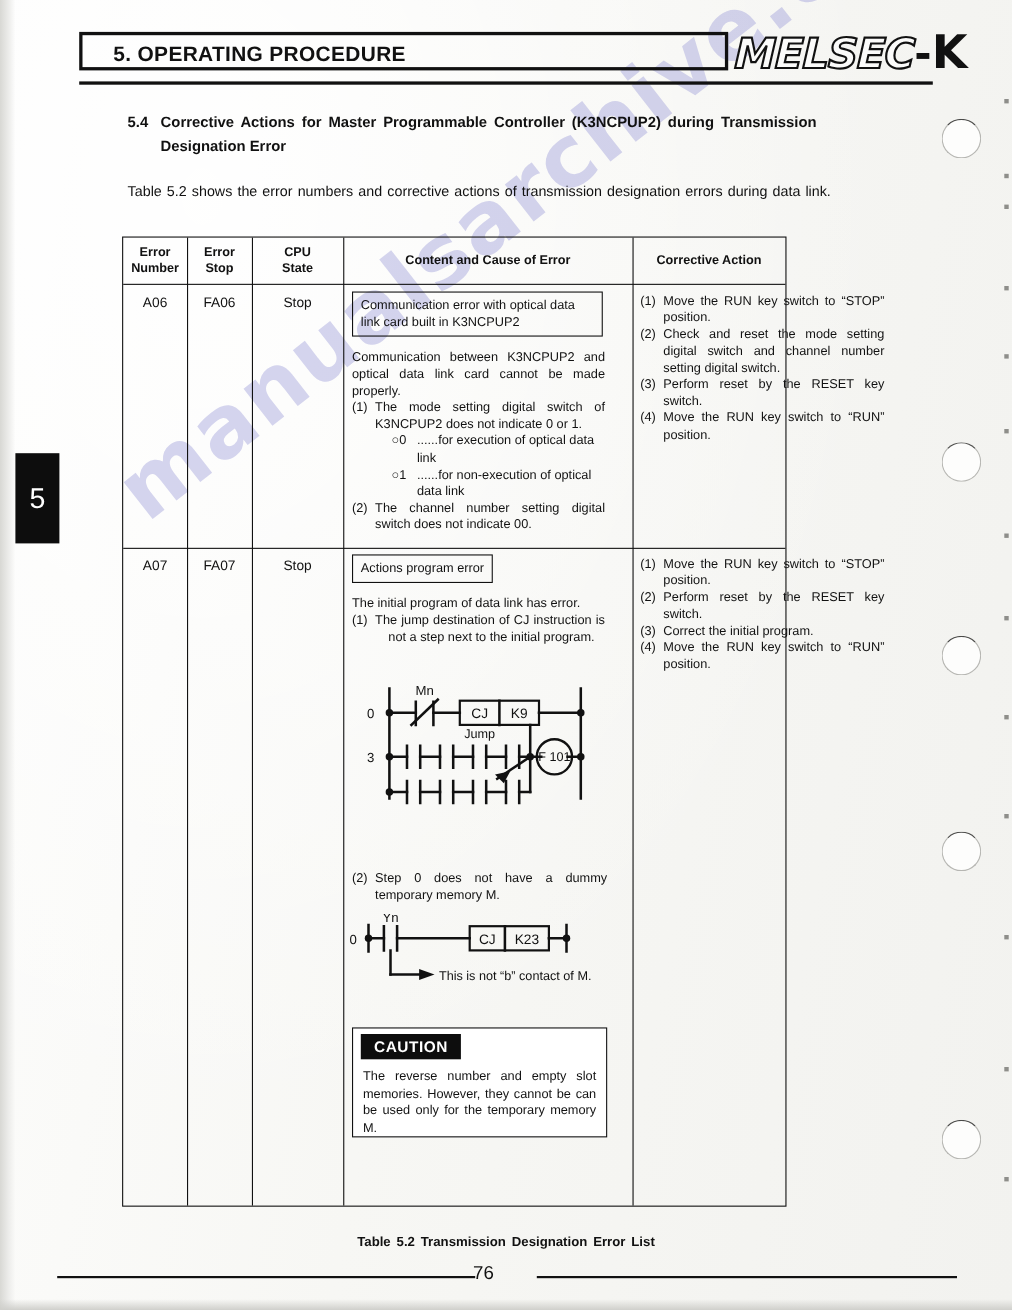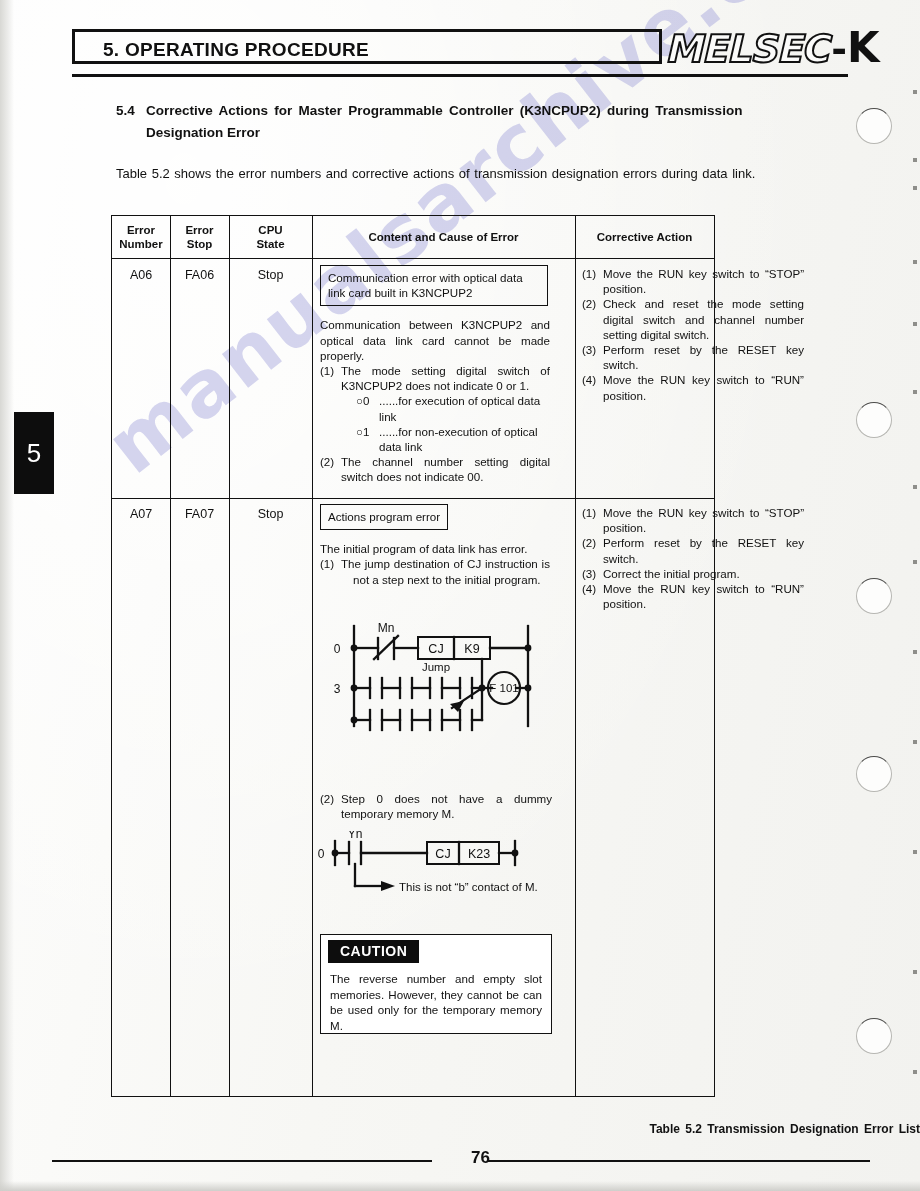--- a/index.html
+++ b/index.html
@@ -270,21 +270,21 @@
     padding: 8px 9px 8px 9px;
     text-align: justify;
     text-align-last: left;
   }
 
   
   .caption {
     position: absolute;
     left: 0; right: 0;
     top: 1122px;
-    text-align: right;
+    text-align: center;
     font-size: 12px;
     font-weight: 700;
     word-spacing: 2px;
   }
   .footer-rule-l {
     position: absolute;
     left: 52px;
     top: 1160px;
     width: 380px;
     height: 2.4px;
@@ -296,23 +296,23 @@
     top: 1160px;
     width: 382px;
     height: 2.4px;
     background: #111;
   }
   .page-num {
     position: absolute;
     left: 430px;
     top: 1148px;
     width: 60px;
-    text-align: right;
+    text-align: left;
     font-size: 17px;
-    font-weight: 700;
+    font-weight: 400;
   }
 
   
   .hole {
     position: absolute;
     border: 1.4px solid #b6b6b2;
     border-top-color: #4a4a48;
     border-radius: 50%;
     background: #fdfdfc;
   }

